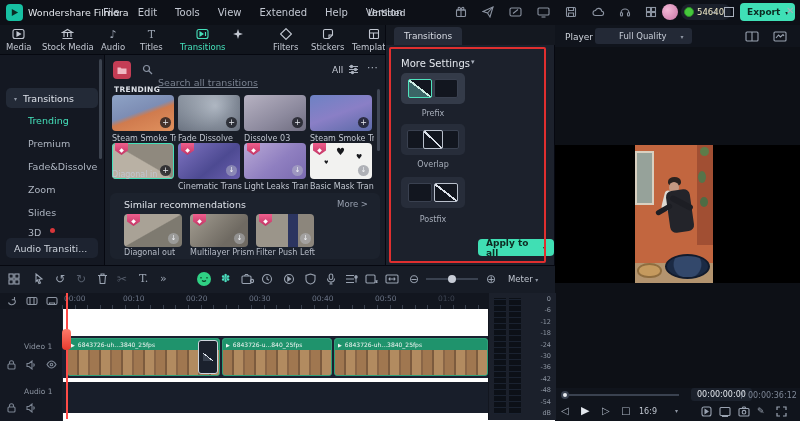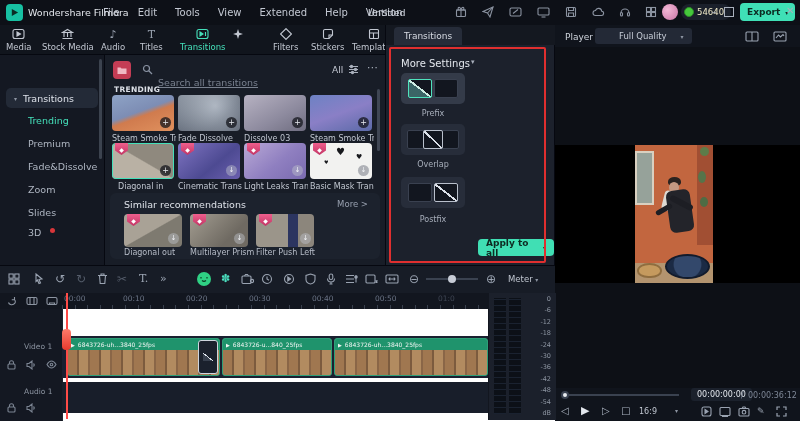--- a/index.html
+++ b/index.html
@@ -217,20 +217,23 @@
       <span style="font-size:6px;color:#8d95a2;">▾</span>
       <span>Transitions</span>
     </div>
     <span class="side-item" style="top:60px;color:#45e0ba;">Trending</span>
     <span class="side-item" style="top:83px;">Premium</span>
     <span class="side-item" style="top:106px;">Fade&amp;Dissolve</span>
     <span class="side-item" style="top:129px;">Zoom</span>
     <span class="side-item" style="top:152px;">Slides</span>
     <span class="side-item" style="top:172px;">3D</span>
     <span class="abs" style="left:50px;top:173px;width:5px;height:5px;border-radius:50%;background:#d8363a;"></span>
+    <div class="side-sec" style="top:183px;background:#1d2330;">
+      <span style="color:#cdd3dc;">Audio Transiti...</span>
+    </div>
     <span class="abs" style="left:99px;top:4px;width:3px;height:100px;border-radius:2px;background:#3c434f;"></span>
   </div>
 
   <div class="panel" style="left:105px;top:55px;width:280px;height:210px;background:#181d27;">
 
     <span class="abs ic" style="left:8px;top:6px;width:18px;height:18px;background:#c43d55;border-radius:4px;">
       <svg width="10" height="9" viewBox="0 0 10 9" fill="#f0b9c4">
           <path d="M0.5 1.5h3l1 1h5v5.5h-9z"></path>
         </svg>
     </span>
@@ -283,21 +286,21 @@
       <span class="gem">◆</span>
         <span class="dl">↓</span>
     </div>
     <div class="thumb" style="left:205px;top:88px;background:#f2f2f0;color:#17181c;">
       <span class="gem">◆</span>
       <span style="position:absolute;left:26px;top:3px;font-size:10px;color:#17181c;">♥</span>
       <span style="position:absolute;left:46px;top:10px;font-size:7px;color:#17181c;">♥</span>
       <span style="position:absolute;left:14px;top:16px;font-size:5px;color:#17181c;">♥</span>
       <span class="dl" style="background:rgba(120,124,134,.55);">↓</span>
     </div>
-    <span class="tlabel" style="left:7px;top:127px;padding-left:6px;">Diagonal in</span>
+    <span class="tlabel" style="left:7px;top:115px;">Diagonal in</span>
     <span class="tlabel" style="left:73px;top:127px;">Cinematic Trans...</span>
     <span class="tlabel" style="left:139px;top:127px;">Light Leaks Tran...</span>
     <span class="tlabel" style="left:205px;top:127px;">Basic Mask Tran...</span>
 
     <div class="abs" style="left:5px;top:138px;width:270px;height:66px;background:#1c222d;border-radius:6px;">
       <span class="abs" style="left:14px;top:6px;font-size:9.5px;color:#dde1e8;">Similar recommendations</span>
       <span class="abs" style="right:12px;top:6px;font-size:8.5px;color:#99a1b0;">More &gt;</span>
       <div class="thumb" style="left:14px;top:21px;width:58px;height:33px;background:linear-gradient(to bottom right,#a9a296 49%,#7e7a70 51%);">
         <span class="gem">◆</span>
           <span class="dl">↓</span>

